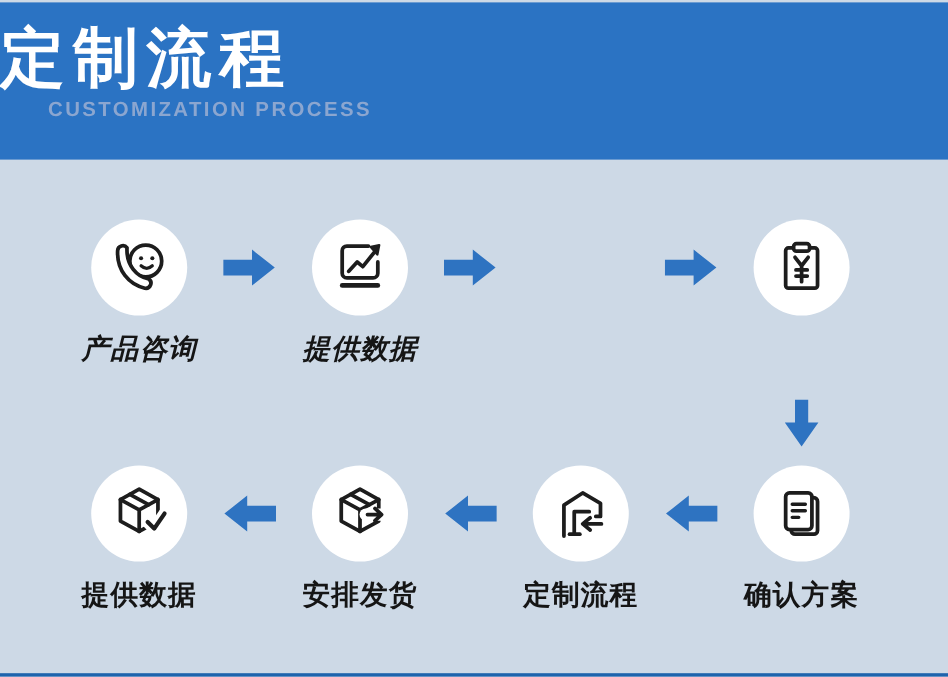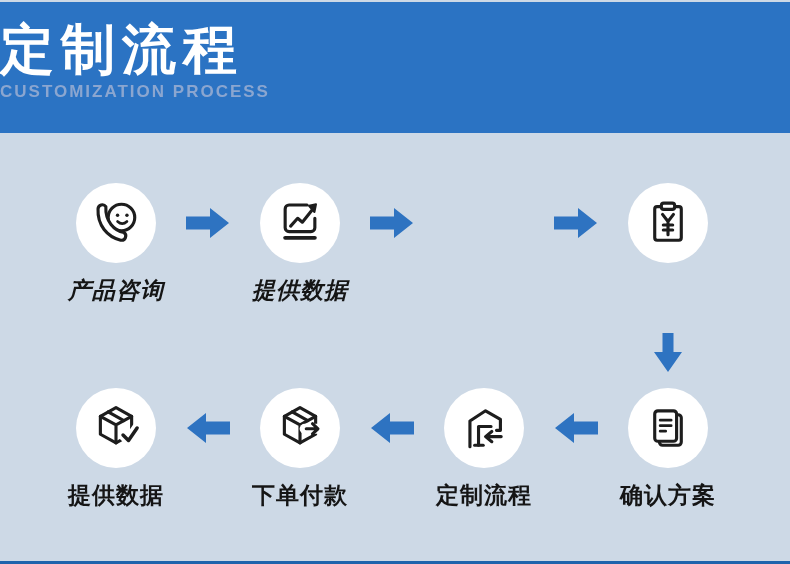--- a/index.html
+++ b/index.html
@@ -12,20 +12,21 @@
     position:absolute;left:0;top:2px;width:790px;height:131px;
     background:#2b73c3;text-align:left;
   }
   .banner-title{
     margin-top:18px;font-size:54px;font-weight:bold;color:#ffffff;
     letter-spacing:7px;line-height:1.1;
   }
   .banner-subtitle{
     margin-top:3px;font-size:17px;font-weight:bold;color:#8ba6d0;
     letter-spacing:2px;
+    padding-left:40px;
   }
   .step{position:absolute;width:160px;text-align:center;}
   .circle{
     width:80px;height:80px;margin:0 auto;background:#ffffff;border-radius:50%;
     display:flex;align-items:center;justify-content:center;
   }
   .circle svg{display:block;}
   .step-label{
     margin-top:12px;font-size:23px;font-weight:bold;color:#151515;
     letter-spacing:1px;white-space:nowrap;
@@ -132,21 +133,21 @@
   <div class="step r2 c2">
     <div class="circle">
       <svg width="50" height="50" viewBox="0 0 64 64" fill="none" stroke="#1d1d1d" stroke-width="4" stroke-linecap="round" stroke-linejoin="round">
         <path d="M32 6 L52 17 V40 L32 51 L12 40 V17 Z"></path>
         <path d="M12 17 L32 28 L52 17 M32 28 V51"></path>
         <path d="M22 11.5 L42 22.5"></path>
         <path d="M38 33 H57" stroke="#ffffff" stroke-width="13"></path>
         <path d="M40 33 H54 M48 26.5 L55 33 L48 39.5"></path>
       </svg>
     </div>
-    <div class="step-label">下单付款</div>
+    <div class="step-label">安排发货</div>
   </div>
 
   <div class="arrow a2 ar2">
     <svg width="44" height="32" viewBox="0 0 44 32">
         <polygon points="44,9.5 20,9.5 20,1 1,16 20,31 20,22.5 44,22.5" fill="#2e73c1"></polygon>
       </svg>
   </div>
 
   <div class="step r2 c3">
     <div class="circle">

